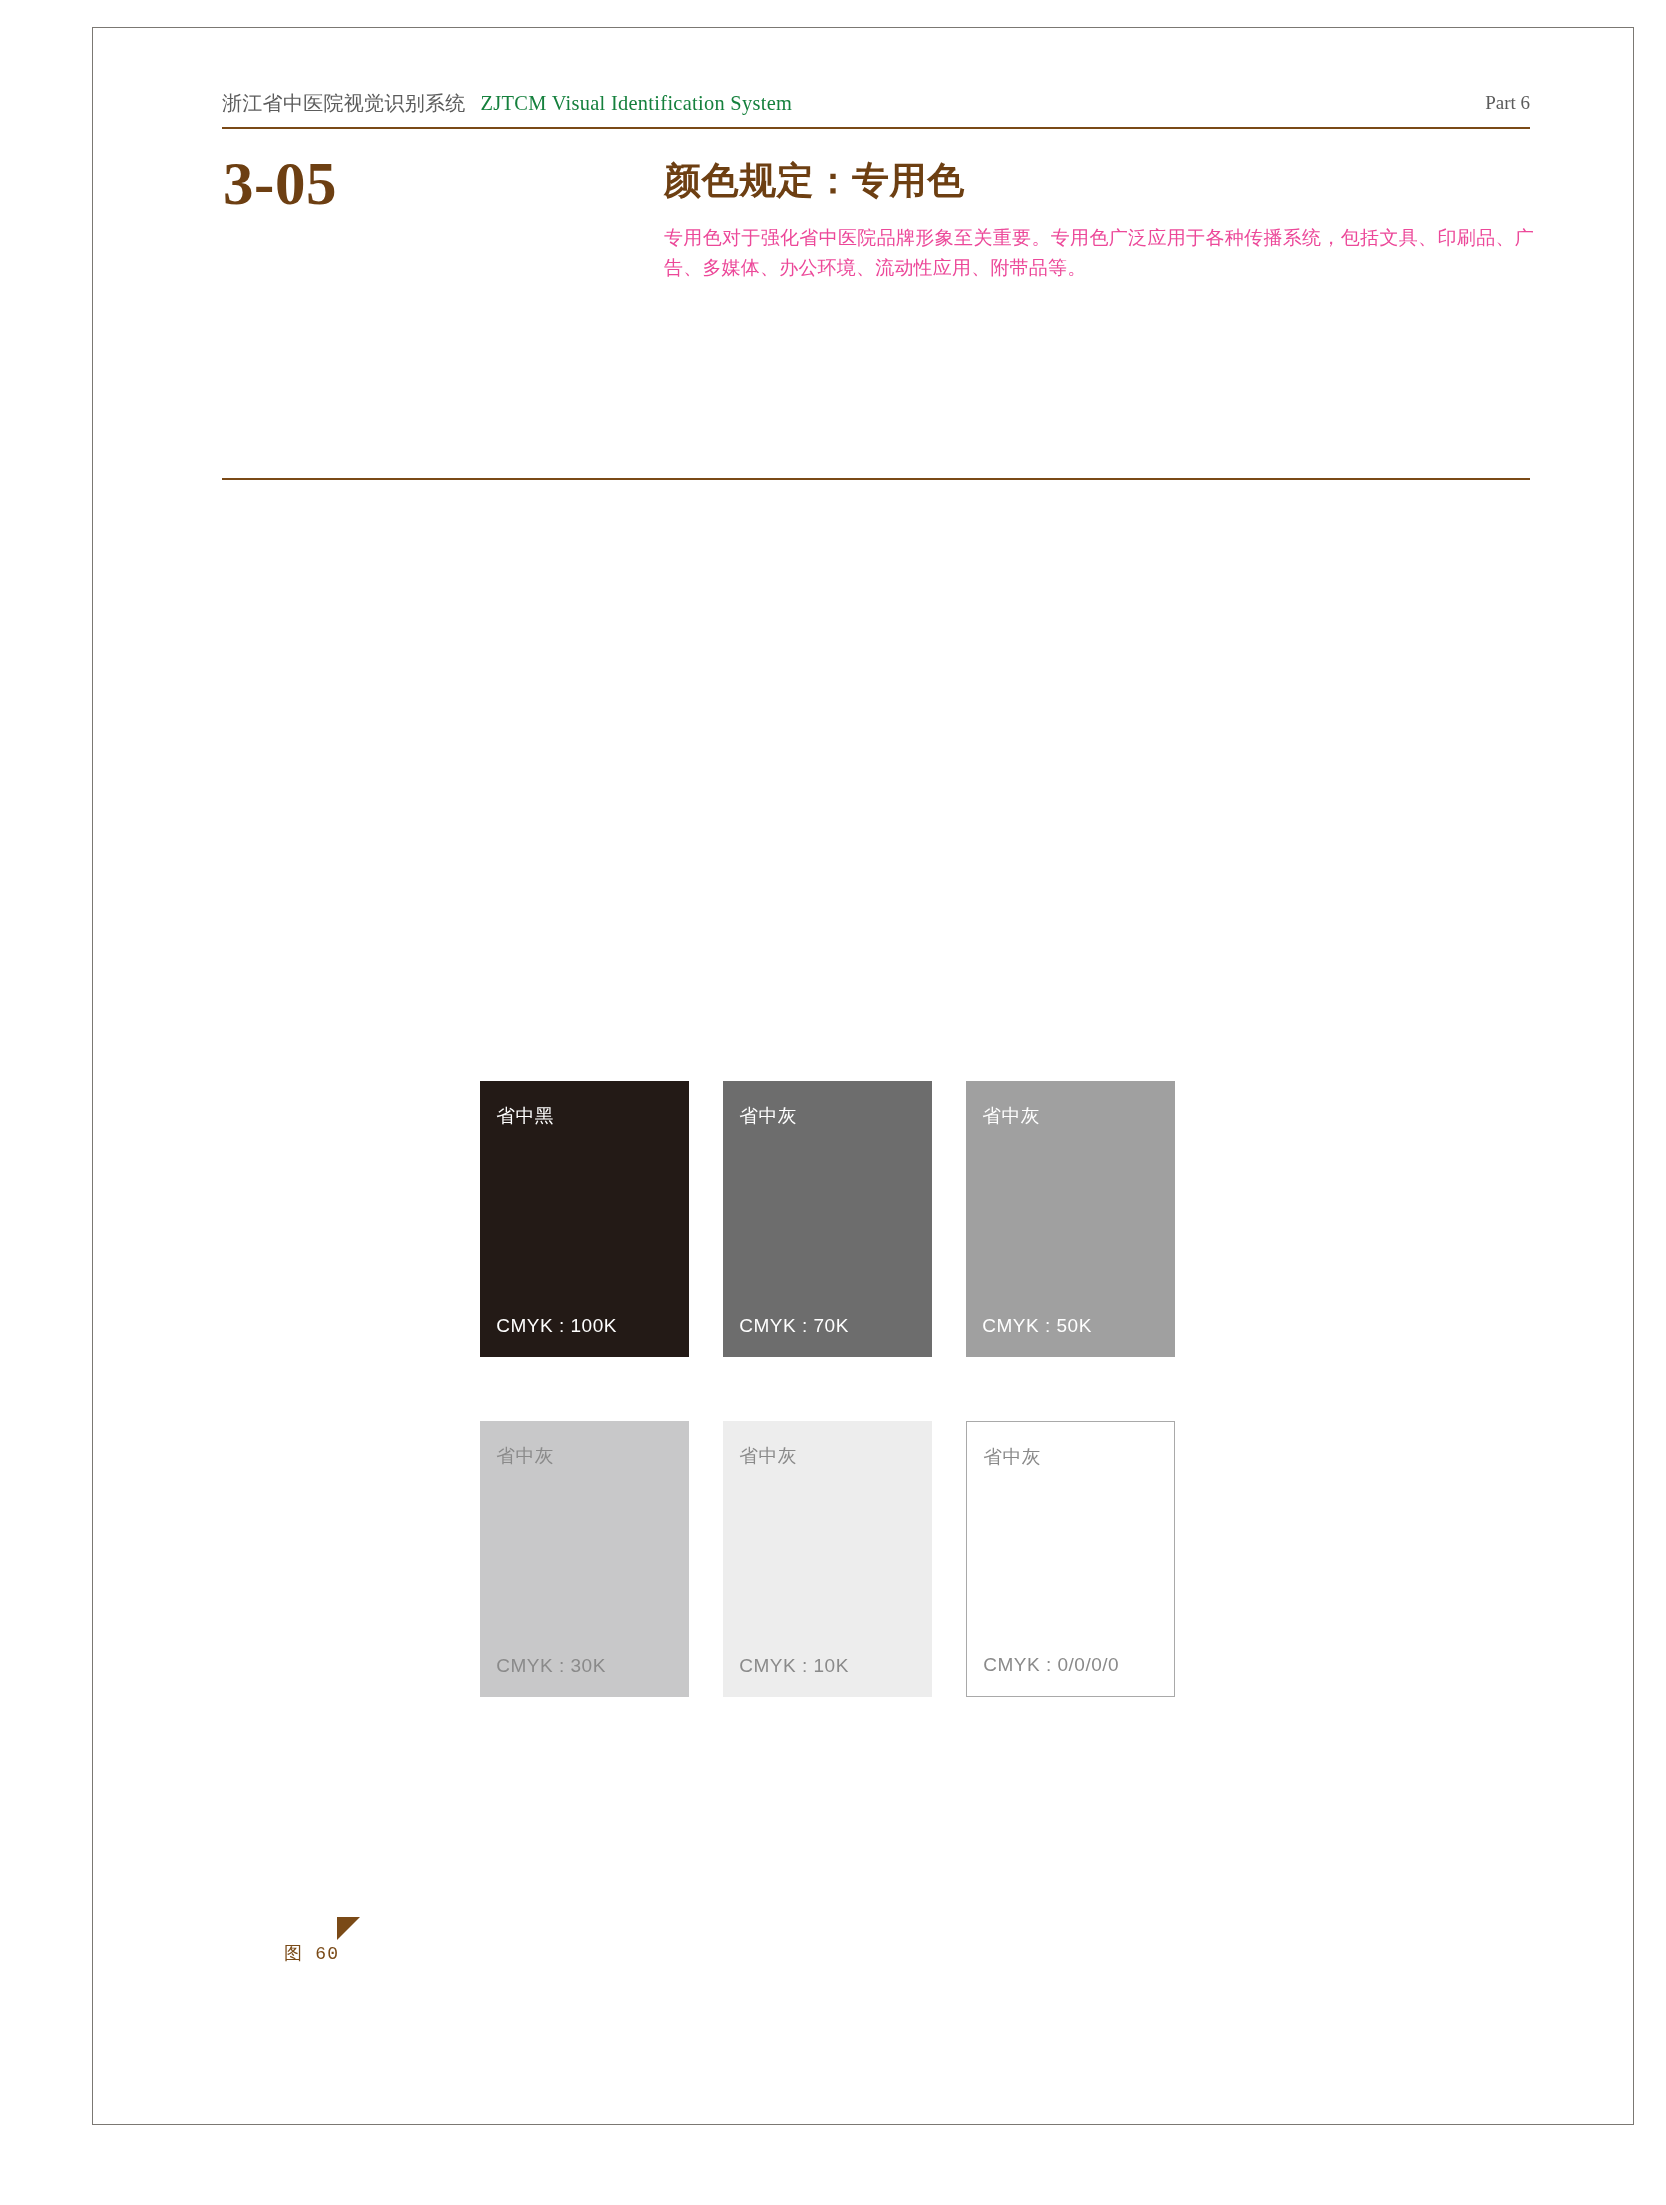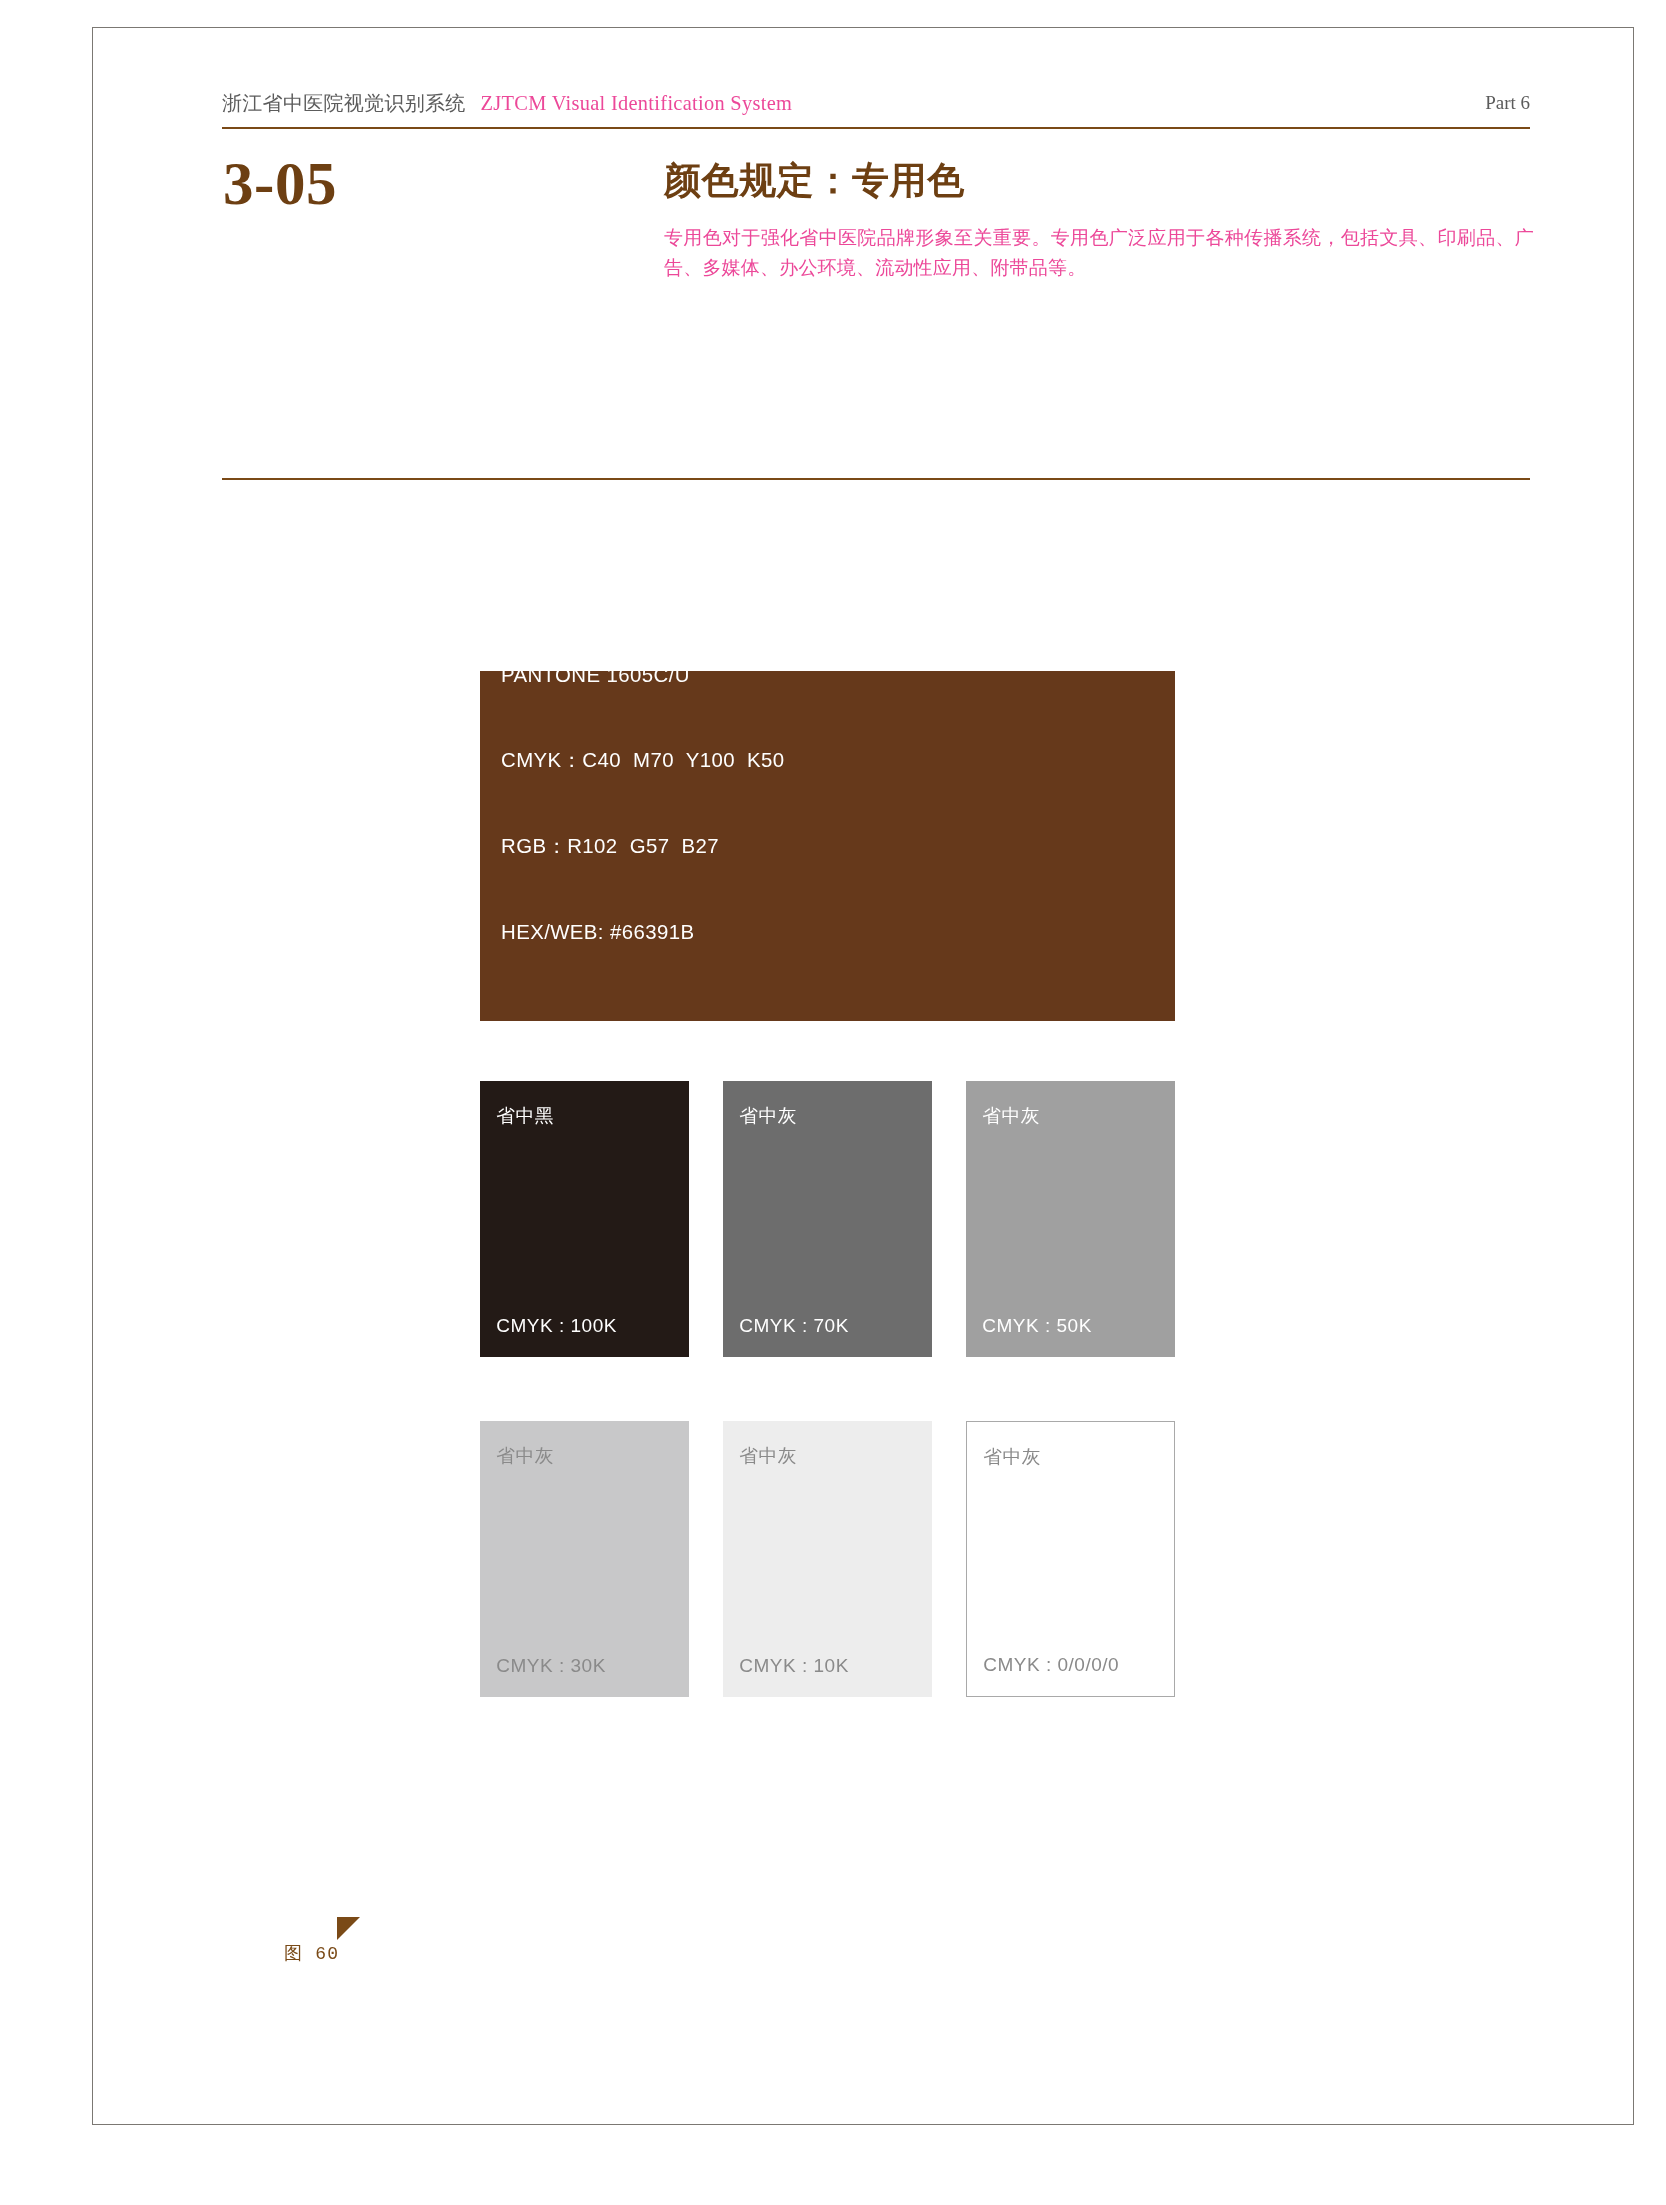--- a/index.html
+++ b/index.html
@@ -50,21 +50,21 @@
     letter-spacing: 0.3px;
   }
   .header-left .cn {
     font-family: "Liberation Serif", "DejaVu Serif", serif;
     font-size: 20px;
     color: #5c5c5c;
   }
   .header-left .en {
     font-family: "Liberation Serif", "DejaVu Serif", serif;
     font-size: 20.4px;
-    color: #ec4899;
+    color: #15803d;
     margin-left: 15px;
   }
   .header-right {
     position: absolute;
     right: 0;
     top: 2.3px;
     font-family: "Liberation Serif", "DejaVu Serif", serif;
     font-size: 19px;
     color: #5b5b5b;
     white-space: nowrap;
@@ -226,28 +226,20 @@
   <div class="header-rule"></div>
 
   <div class="section-no">3-05</div>
   <div class="title-col">
     <div class="section-title">颜色规定：专用色</div>
     <div class="section-desc">专用色对于强化省中医院品牌形象至关重要。专用色广泛应用于各种传播系统，包括文具、印刷品、广告、多媒体、办公环境、流动性应用、附带品等。</div>
   </div>
 
   <div class="divider-rule"></div>
 
-  <div class="main-swatch">
-    <div class="main-swatch-specs">
-      <div>PANTONE 1605C/U</div>
-      <div>CMYK：C40  M70  Y100  K50</div>
-      <div>RGB：R102  G57  B27</div>
-      <div>HEX/WEB: #66391B</div>
-    </div>
-  </div>
 
   <div class="swatch-grid" id="swatch-grid">
       <div class="swatch-row">
         <div class="swatch on-dark" style="background: rgb(35, 26, 22);">
           <div class="swatch-name">省中黑</div>
           <div class="swatch-value">CMYK : 100K</div>
         </div>
         <div class="swatch on-dark" style="background: rgb(109, 109, 109);">
           <div class="swatch-name">省中灰</div>
           <div class="swatch-value">CMYK : 70K</div>

